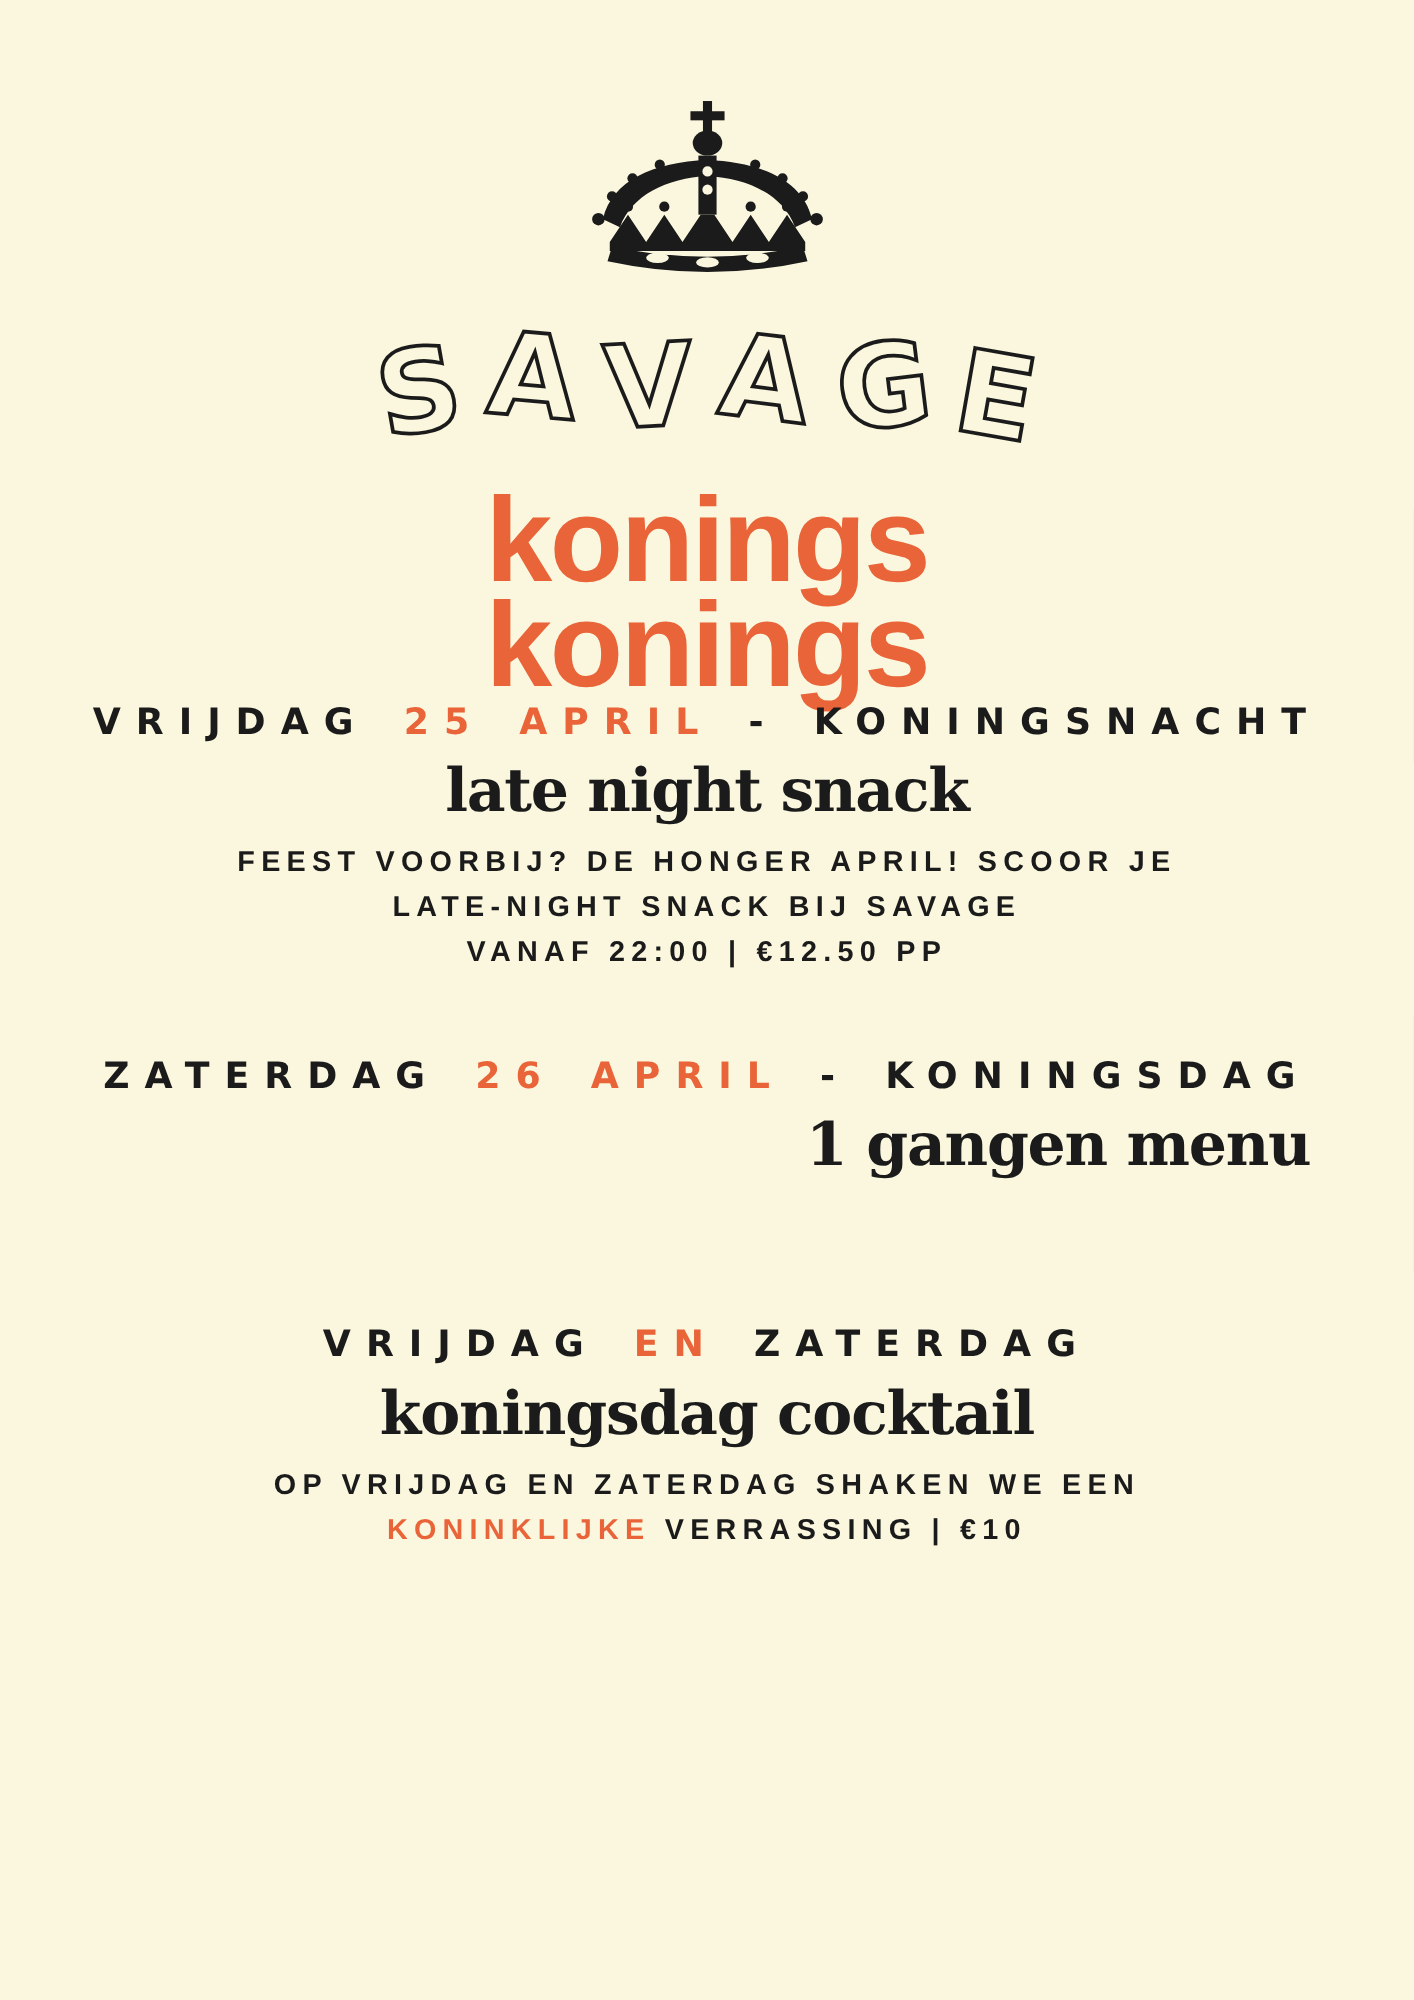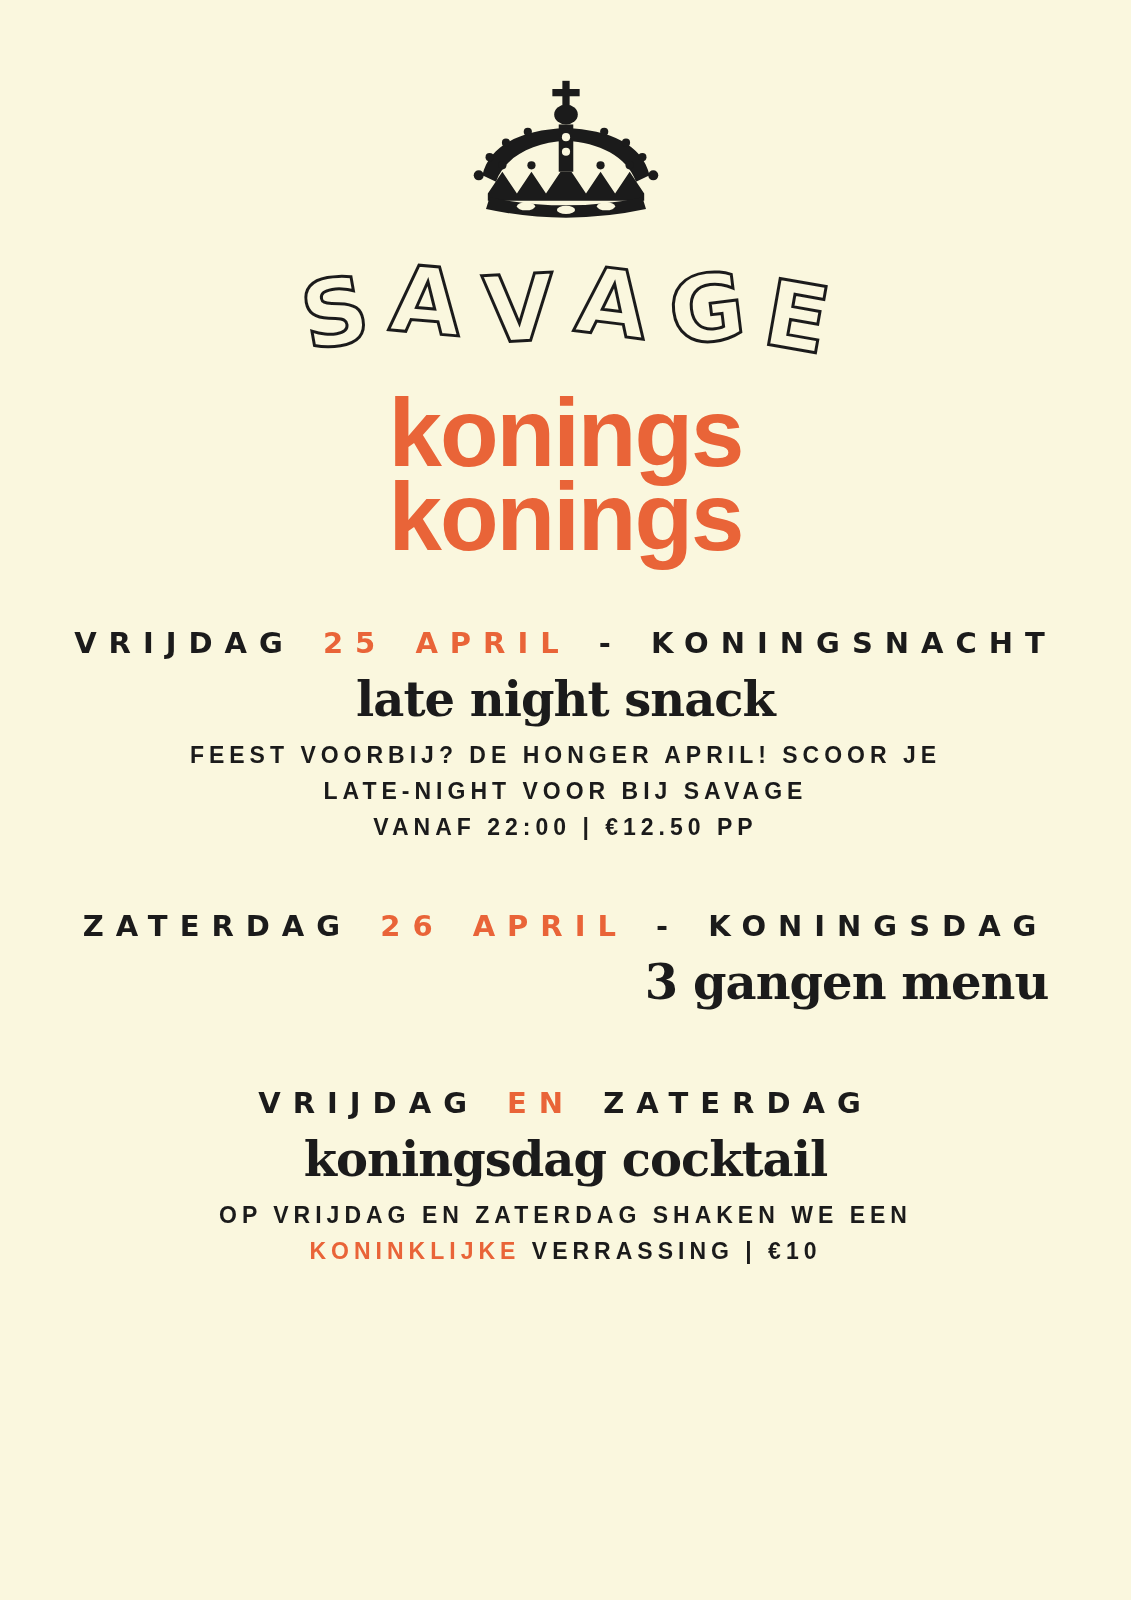--- a/index.html
+++ b/index.html
@@ -48,23 +48,23 @@
     text-align:center;
     font-family:Liberation Sans, sans-serif;
     font-weight:700;
     font-size:96px;
     line-height:.88;
     color:var(--accent);
     letter-spacing:-2px;
   }
   
   .section{display:flex;flex-direction:column;align-items:center;text-align:center;}
-  .section-1{margin-top:66px;}
+  .section-1{}
   .section-2{margin-top:64px;align-items:flex-end;}
-  .section-3{margin-top:78px;}
+  .section-3{margin-top:116px;}
   .dateline{
     font-family:"DejaVu Sans",sans-serif;
     font-weight:600;
     font-size:29px;
     letter-spacing:12px;
     word-spacing:6px;
     white-space:nowrap;
   }
   .dateline .hl{color:var(--accent);}
   .headline{
@@ -147,32 +147,32 @@
 
   <div class="section section-1">
     <div class="dateline">
       <span>VRIJDAG</span>
       <span class="hl">25 APRIL</span>
       <span>- KONINGSNACHT</span>
     </div>
     <div class="headline">late night snack</div>
     <div class="copy">
       <div>FEEST VOORBIJ? DE HONGER APRIL! SCOOR JE</div>
-      <div>LATE-NIGHT VOOR BIJ SAVAGE</div>
+      <div>LATE-NIGHT SNACK BIJ SAVAGE</div>
       <div>VANAF 22:00 | €12.50 PP</div>
     </div>
   </div>
 
   <div class="section section-2">
     <div class="dateline">
       <span>ZATERDAG</span>
       <span class="hl">26 APRIL</span>
       <span>- KONINGSDAG</span>
     </div>
-    <div class="headline">3 gangen menu</div>
+    <div class="headline">1 gangen menu</div>
   </div>
 
   <div class="section section-3">
     <div class="dateline">
       <span>VRIJDAG</span>
       <span class="hl">EN</span>
       <span>ZATERDAG</span>
     </div>
     <div class="headline">koningsdag cocktail</div>
     <div class="copy">

